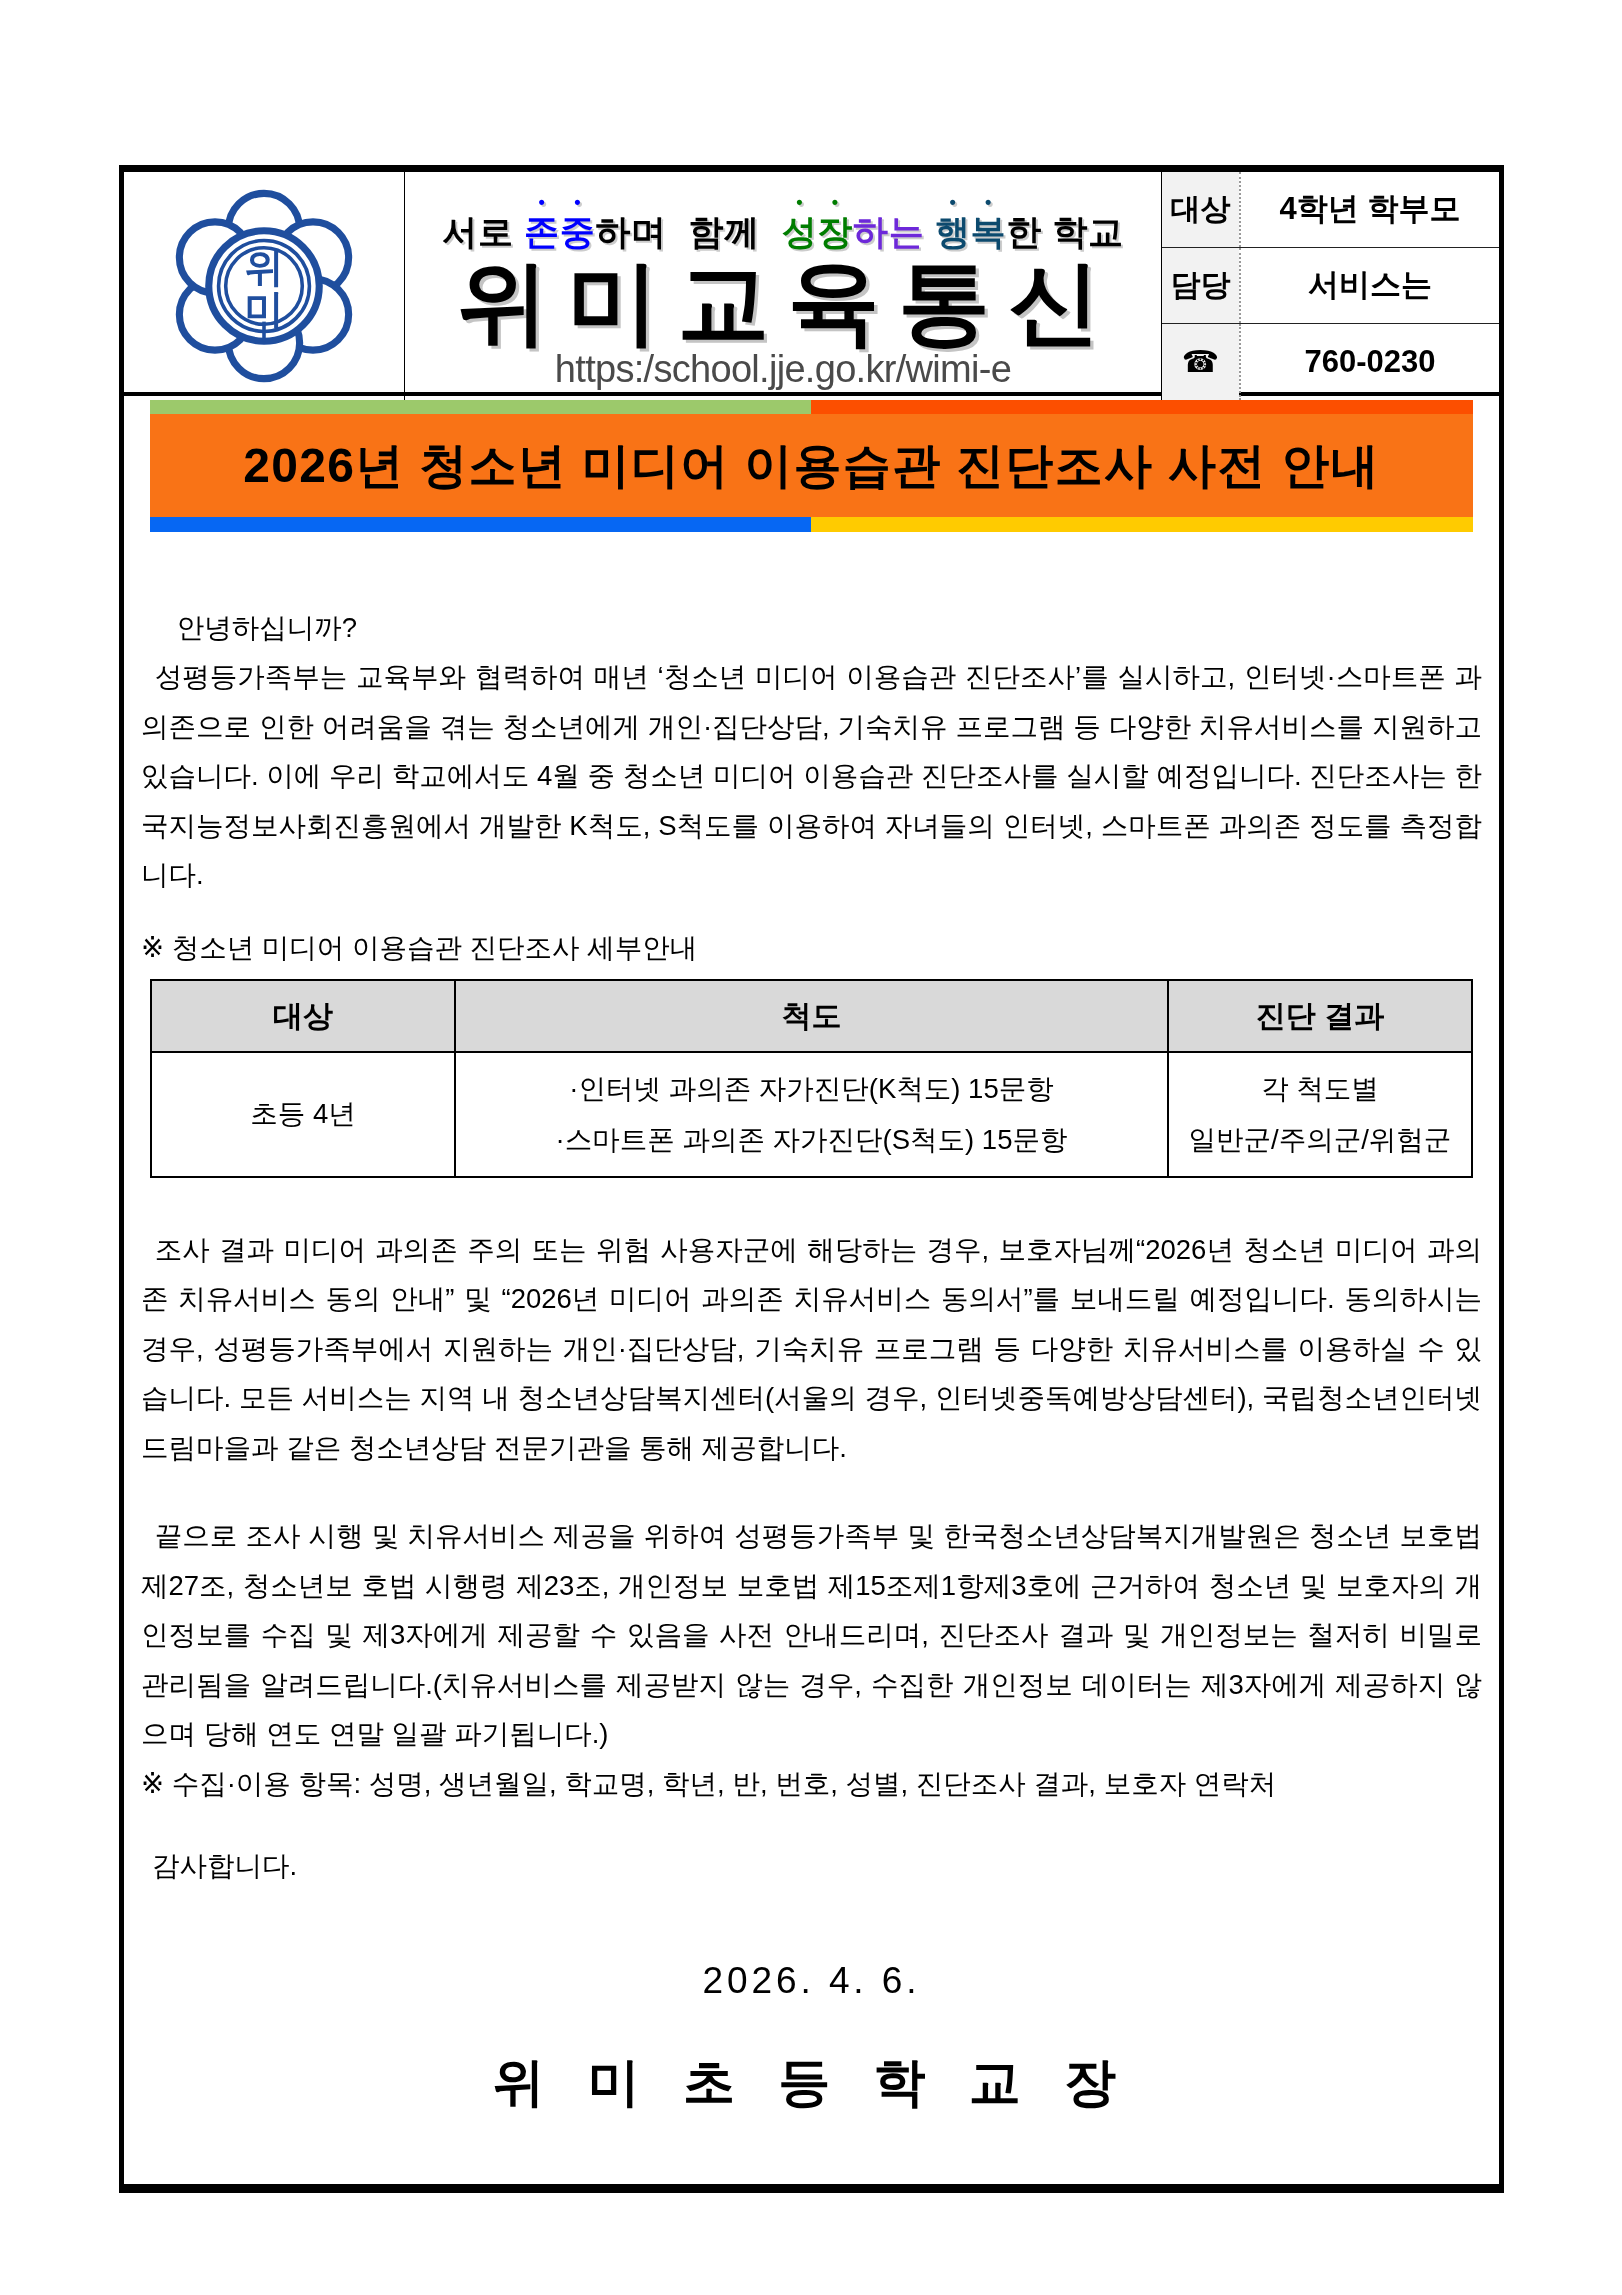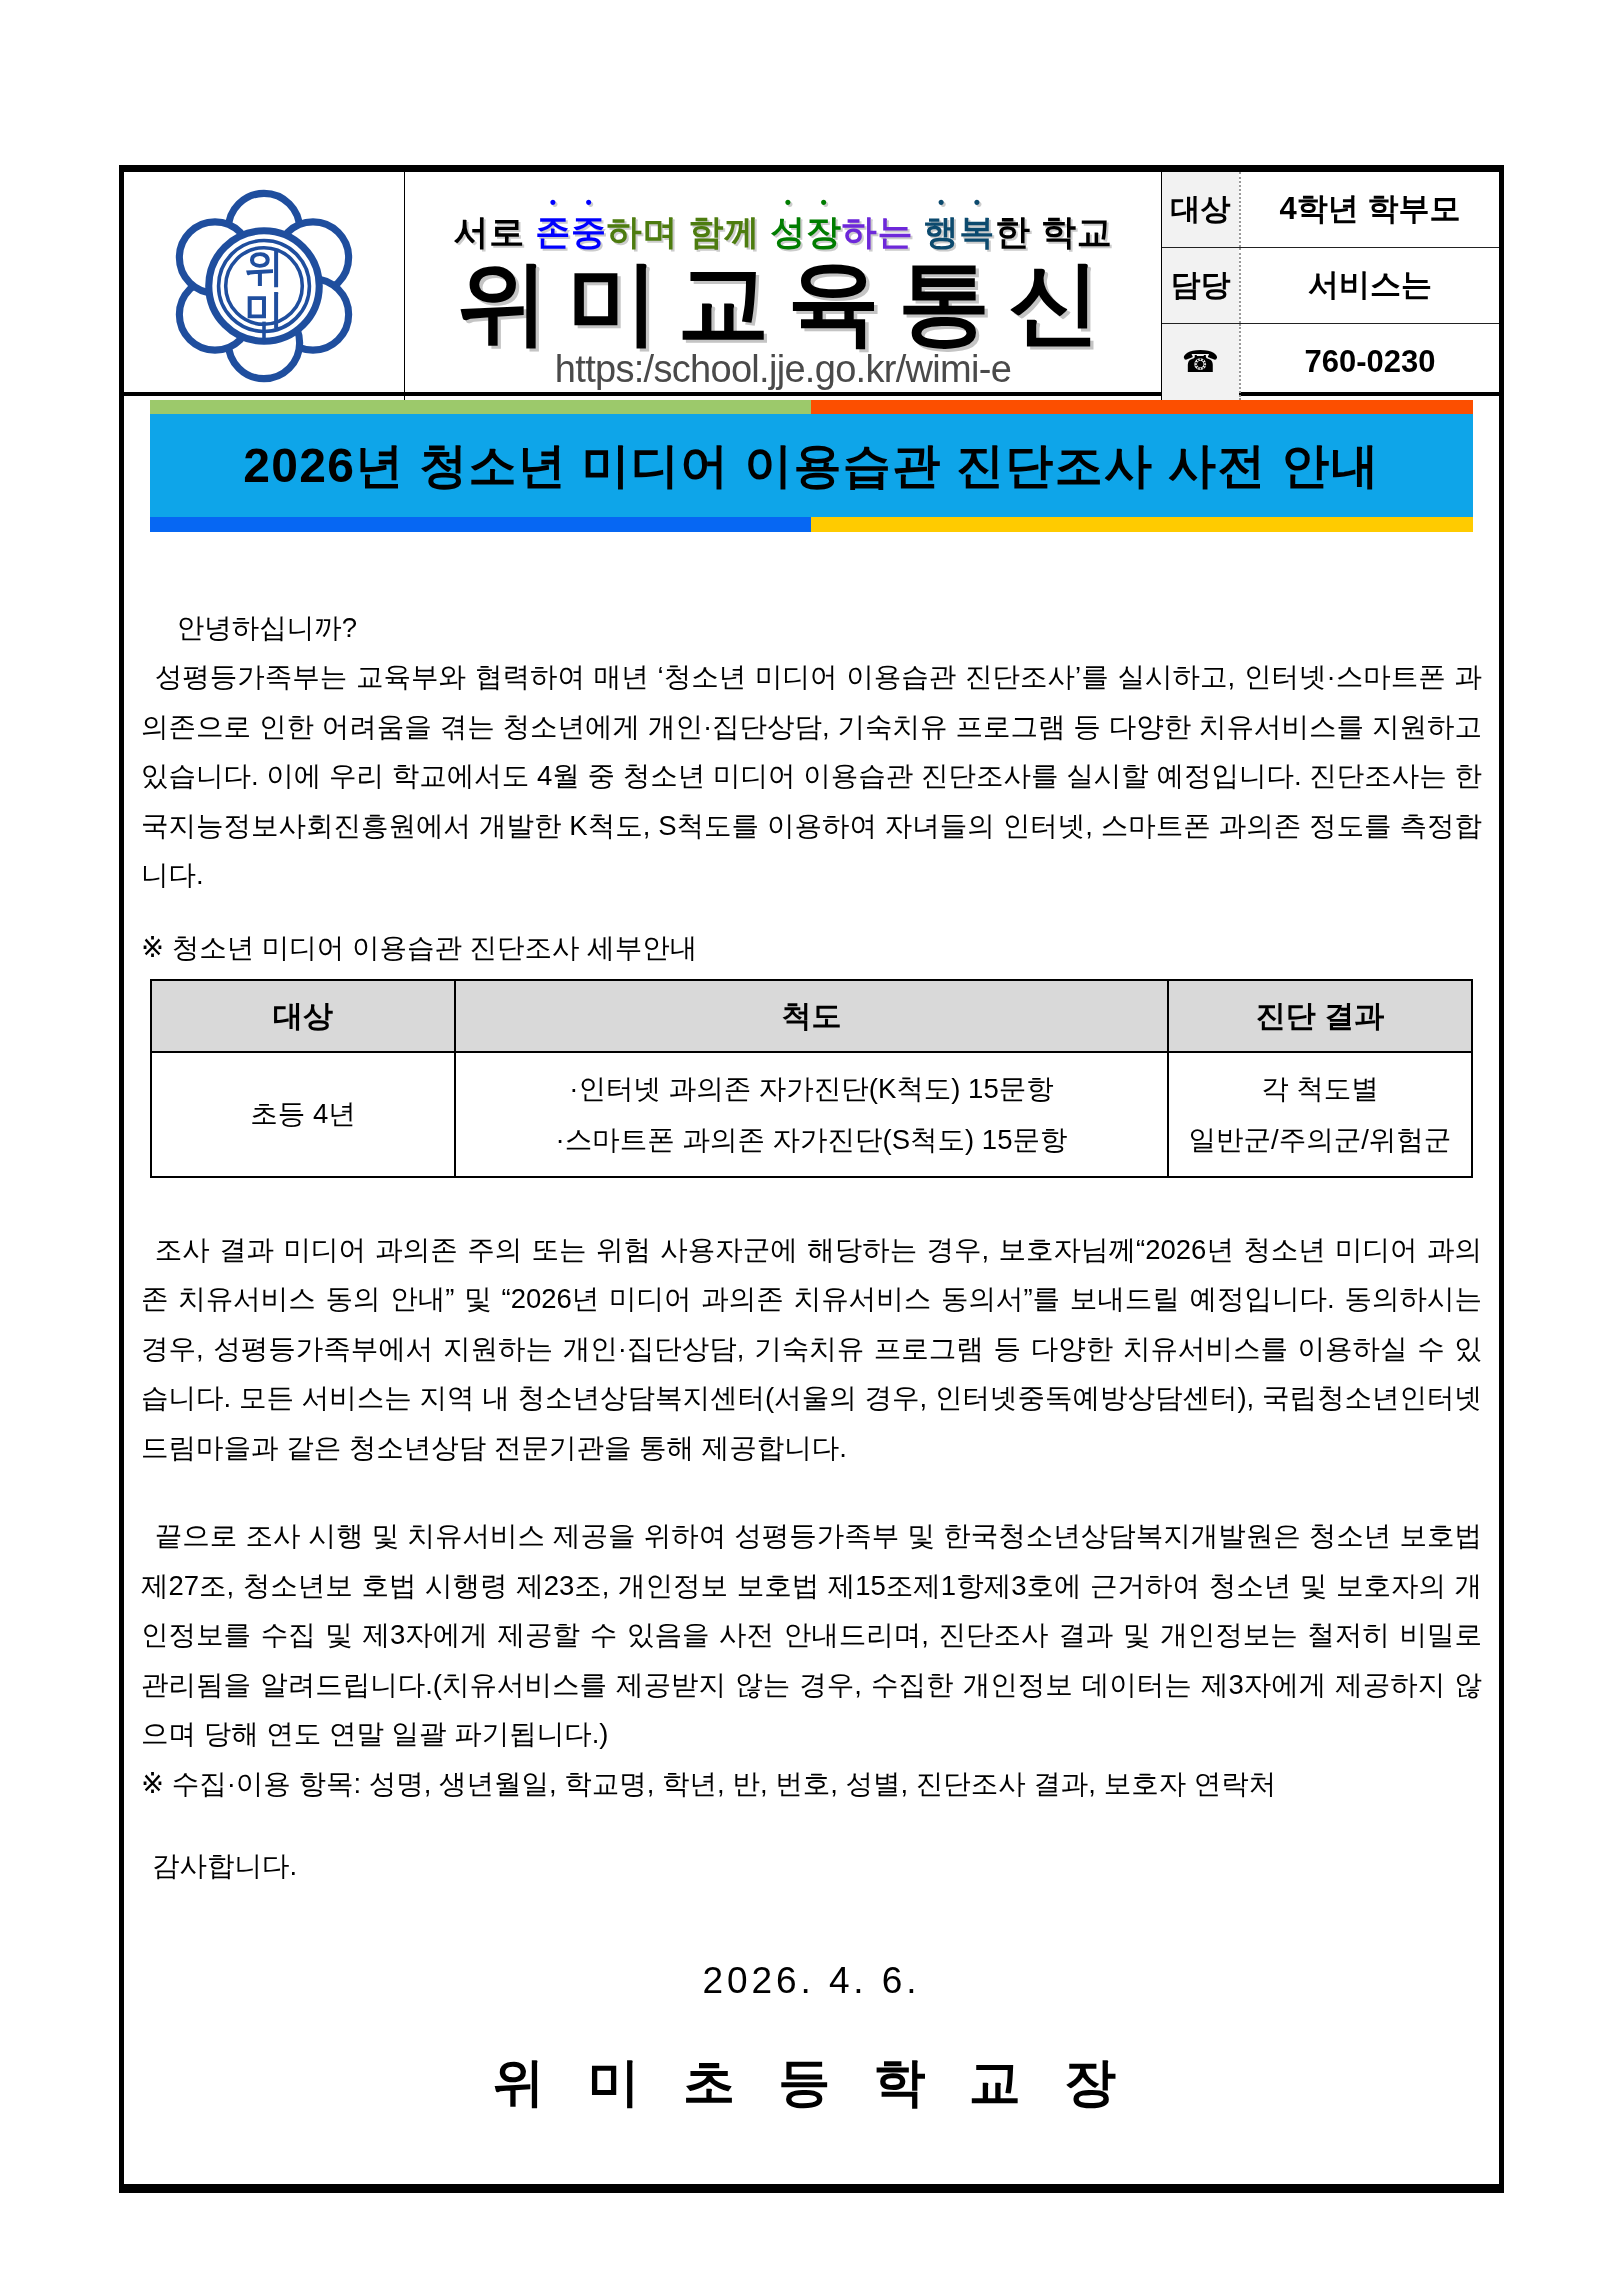--- a/index.html
+++ b/index.html
@@ -29,21 +29,21 @@
   .info-label{background:#f2f2f2;display:flex;align-items:center;justify-content:center;
               font-size:30px;font-weight:bold;}
   .info-value{display:flex;align-items:center;justify-content:center;
               font-size:31px;font-weight:bold;border-left:2px dotted #999;}
 
   
   .banner{margin:3.9px 26px 0;flex:0 0 auto;}
   .bar{height:14.4px;}
   .bar-top{background:linear-gradient(to right,#9cc96b 0 50%,#fc4f00 50% 100%);}
   .bar-bottom{background:linear-gradient(to right,#0667f3 0 50%,#ffcb00 50% 100%);}
-  .band{background:#0ea5e9;text-align:center;padding:19.6px 0;}
+  .band{background:#f97316;text-align:center;padding:19.6px 0;}
   .band-title{font-size:48px;font-weight:bold;letter-spacing:1.3px;white-space:nowrap;}
 
   
   .doc-body{padding:12px 17px;font-size:27.5px;line-height:1.8;flex:1 1 auto;
             display:flex;flex-direction:column;}
   .doc-body p{margin:0;}
   p.greeting{margin-top:59px;text-indent:1.3em;}
   p.para{text-align:justify;text-indent:0.5em;}
   p.p2{margin-top:47px;}
   p.p3{margin-top:39px;}
@@ -83,21 +83,21 @@
         <circle cx="110" cy="110" r="51" fill="none" stroke="#1f4e9e" stroke-width="4"></circle>
         <circle cx="110" cy="110" r="43" fill="none" stroke="#1f4e9e" stroke-width="4"></circle>
         <line x1="110" y1="150" x2="110" y2="172" stroke="#1f4e9e" stroke-width="4"></line>
         <text x="110" y="104" text-anchor="middle" font-size="44" font-weight="bold" fill="#1f4e9e">위</text>
         <text x="110" y="150" text-anchor="middle" font-size="44" font-weight="bold" fill="#1f4e9e">미</text>
       </svg>
     </div>
 
     <div class="mid-cell">
       <div class="slogan">
-        <span style="color: rgb(0, 0, 0);">서로 </span><span class="emph" style="color: rgb(0, 0, 255);">존중</span><span style="color: #4d7c0f;">하며 함께 </span><span class="emph" style="color: rgb(0, 125, 0);">성장</span><span style="color: #6d28d9;">하는 </span><span class="emph" style="color: #0c4a6e;">행복</span><span style="color: rgb(0, 0, 0);">한 학교</span>
+        <span style="color: rgb(0, 0, 0);">서로 </span><span class="emph" style="color: rgb(0, 0, 255);">존중</span><span style="color: #000000; font-family: Liberation Mono, monospace;">하며 함께 </span><span class="emph" style="color: rgb(0, 125, 0);">성장</span><span style="color: #6d28d9;">하는 </span><span class="emph" style="color: #0c4a6e;">행복</span><span style="color: rgb(0, 0, 0);">한 학교</span>
       </div>
       <div class="big-title">위미교육통신</div>
       <div class="url">https:/school.jje.go.kr/wimi-e</div>
     </div>
 
     <div class="info-table">
       <div class="info-row">
         <div class="info-label">대상</div>
         <div class="info-value">4학년 학부모</div>
       </div>

